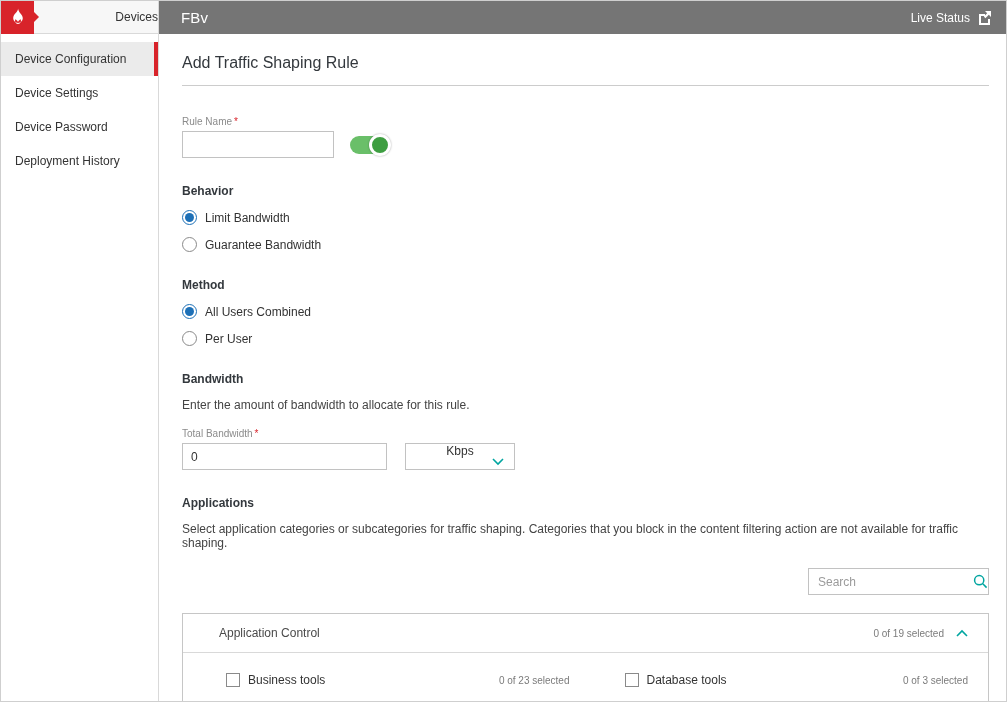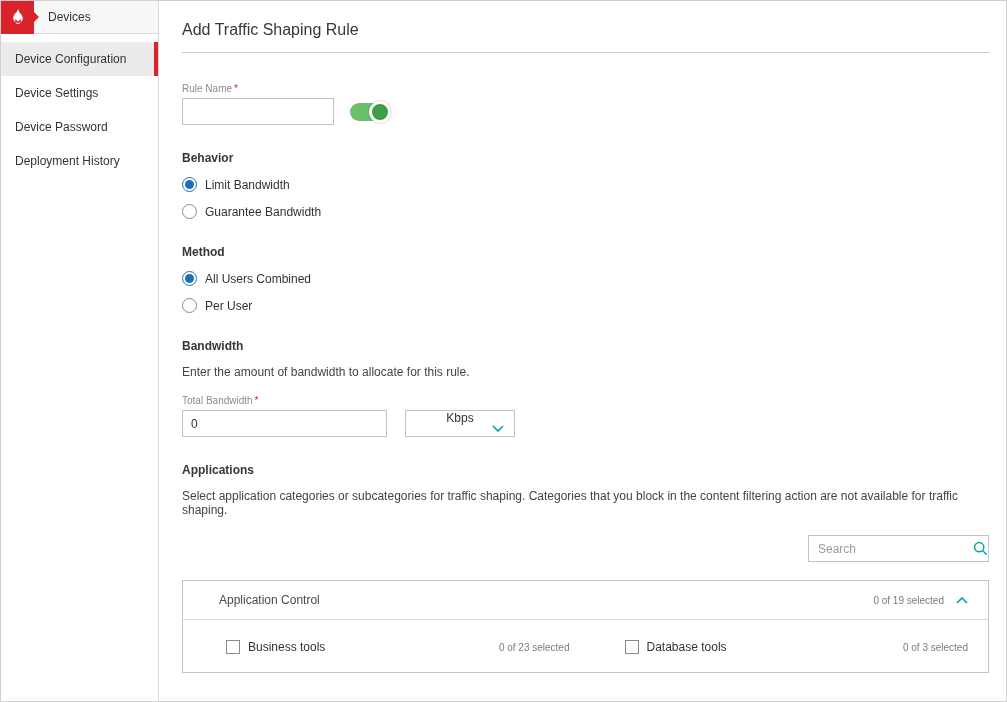--- a/index.html
+++ b/index.html
@@ -5,21 +5,21 @@
   * { box-sizing: border-box; margin: 0; padding: 0; }
   html,body { width:1007px; height:702px; }
   body {
     font-family: "Liberation Sans", "DejaVu Sans", sans-serif;
     font-size: 12px; color:#333; background:#fff; overflow:hidden;
   }
   .window { width:1007px; height:702px; border:1px solid #cfcfcf; display:flex; overflow:hidden; background:#fff; }
 
   
   .sidebar { width:158px; flex:0 0 158px; border-right:1px solid #d9d9d9; background:#fff; display:flex; flex-direction:column; }
-  .sidebar-header { height:33px; display:flex; align-items:center; border-bottom:1px solid #d9d9d9; background:#f7f7f7; }
+  .sidebar-header { height:33px; display:flex; align-items:center; border-bottom:1px solid #d9d9d9; background:#f7f7f7;justify-content:space-between; }
   .logo-box { width:33px; height:33px; background:#d8232a; display:flex; align-items:center; justify-content:center; flex:0 0 33px; position:relative; }
   .logo-box:after { content:""; position:absolute; right:-5px; top:11px; border-left:5px solid #d8232a; border-top:5px solid transparent; border-bottom:5px solid transparent; }
   .sidebar-header-label { padding-left:14px; font-size:12px; color:#333; }
   .sidebar-items { padding-top:8px; }
   .side-item { position:relative; padding:10px 14px; font-size:12px; color:#333; cursor:pointer; }
   .side-item.active { background:#ebebeb; }
   .side-item.active:after { content:""; position:absolute; right:0; top:0; bottom:0; width:4px; background:#d8232a; }
 
   
   .main { flex:1; display:flex; flex-direction:column; min-width:0; }
@@ -97,20 +97,32 @@
     <div class="sidebar-items">
       <div class="side-item active">Device Configuration</div>
       <div class="side-item">Device Settings</div>
       <div class="side-item">Device Password</div>
       <div class="side-item">Deployment History</div>
     </div>
   </div>
 
   <div class="main">
 
+    <div class="topbar">
+      <div class="topbar-title">FBv</div>
+      <div class="topbar-right">
+        <span>Live Status</span>
+        <span>
+          <svg width="15" height="15" viewBox="0 0 15 15">
+            <path d="M2 4 h6 v2 H4 v7 h7 v-4 h2 v6 H2 Z" fill="#ffffff"></path>
+            <path d="M8 1 h6 v6 l-2.2-2.2 L8.4 8.2 6.8 6.6 10.2 3.2 Z" fill="#ffffff"></path>
+          </svg>
+        </span>
+      </div>
+    </div>
 
     <div class="content">
 
       <div class="page-title">Add Traffic Shaping Rule</div>
 
       <div class="rule-row">
         <div class="field-label">
           <span>Rule Name</span><span class="req">*</span>
         </div>
         <div class="rule-controls">

